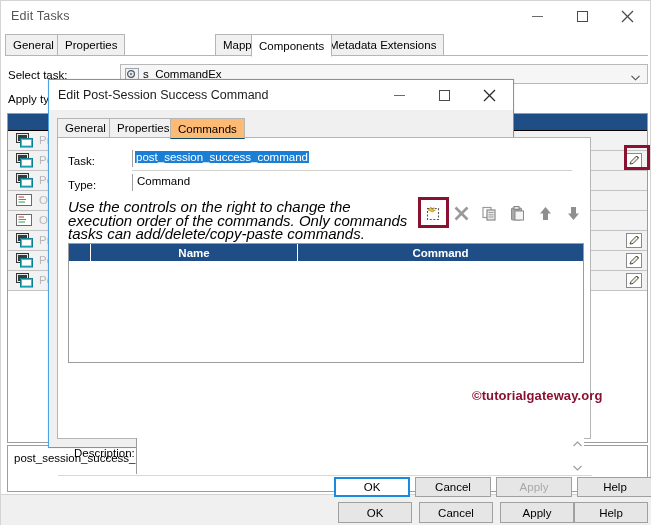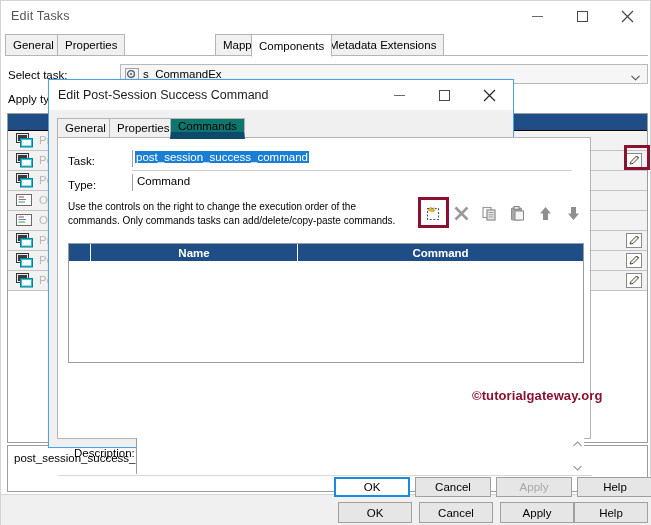--- a/index.html
+++ b/index.html
@@ -265,22 +265,22 @@
   .dtab {
     position: absolute; top: 0; height: 20px;
     box-sizing: border-box;
     border: 1px solid #b5b5b5;
     background: #f0f0f0;
     font-size: 11.5px;
     padding: 0 7px;
     display: flex; align-items: center;
   }
   .dtab.active {
-    background: #0f766e;
-    border-bottom: 7px solid #0c4a6e;
+    background: #fdba74;
+    border-bottom: 1px solid #0c4a6e;
     height: 21px;
     z-index: 3;
   }
 
   #dlg-body {
     position: absolute;
     left: 8px; top: 58px;
     width: 534px; height: 301px;
     background: #ffffff;
     border: 1px solid #b5b5b5;
@@ -332,23 +332,24 @@
   #type-input-text {
     position: absolute;
     left: 4px; top: 1px;
     font-size: 11.5px;
   }
 
   #instructions {
     position: absolute;
     left: 10px; top: 62px;
     width: 340px;
-    font-size: 10px;
+    font-size: 15px;
     line-height: 13.5px;
     color: #000;
+    font-style: italic;
   }
 
   #cmd-toolbar {
     position: absolute;
     left: 360px; top: 62px;
     width: 166px; height: 26px;
   }
   .tbtn {
     position: absolute;
     top: 0;

